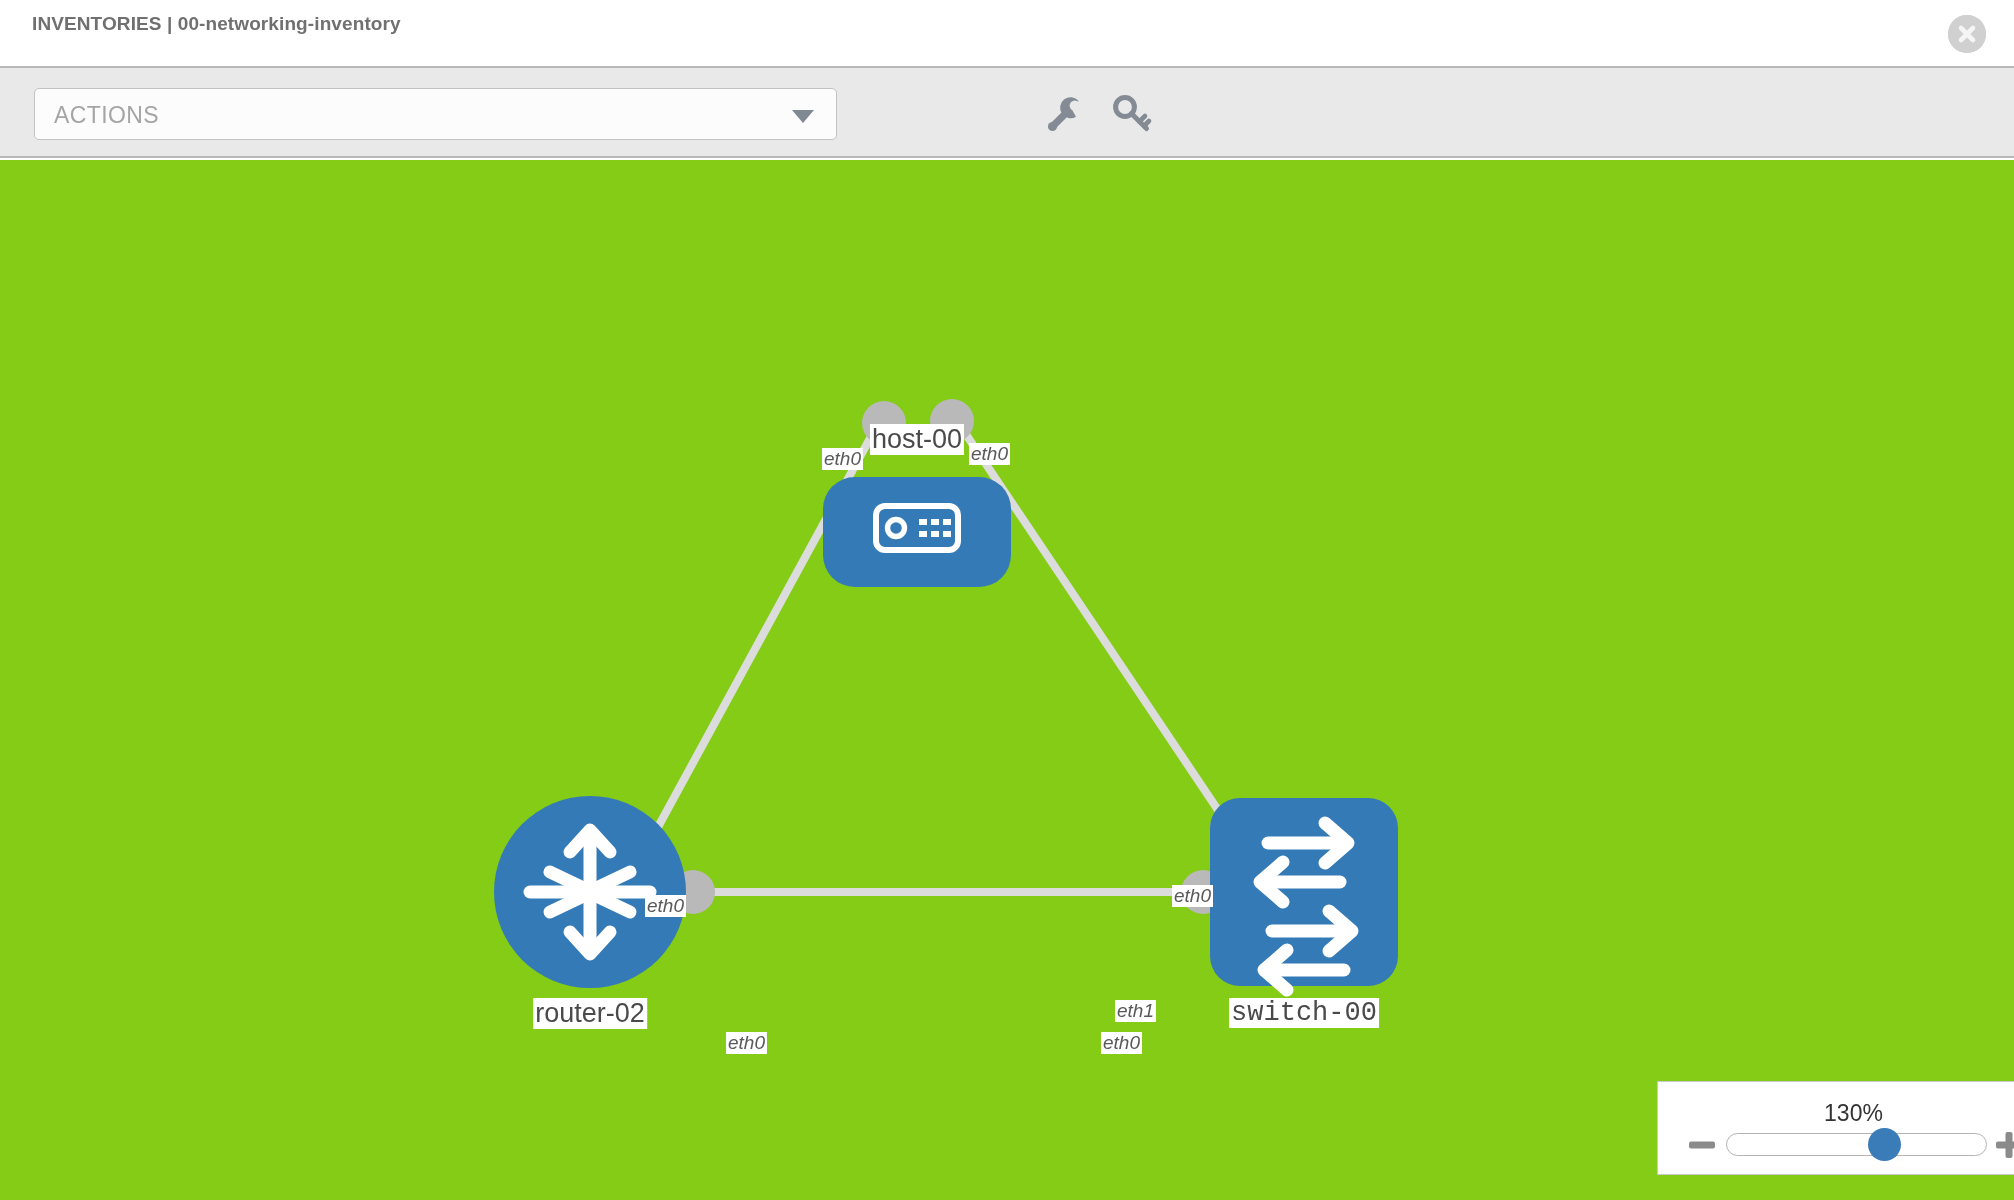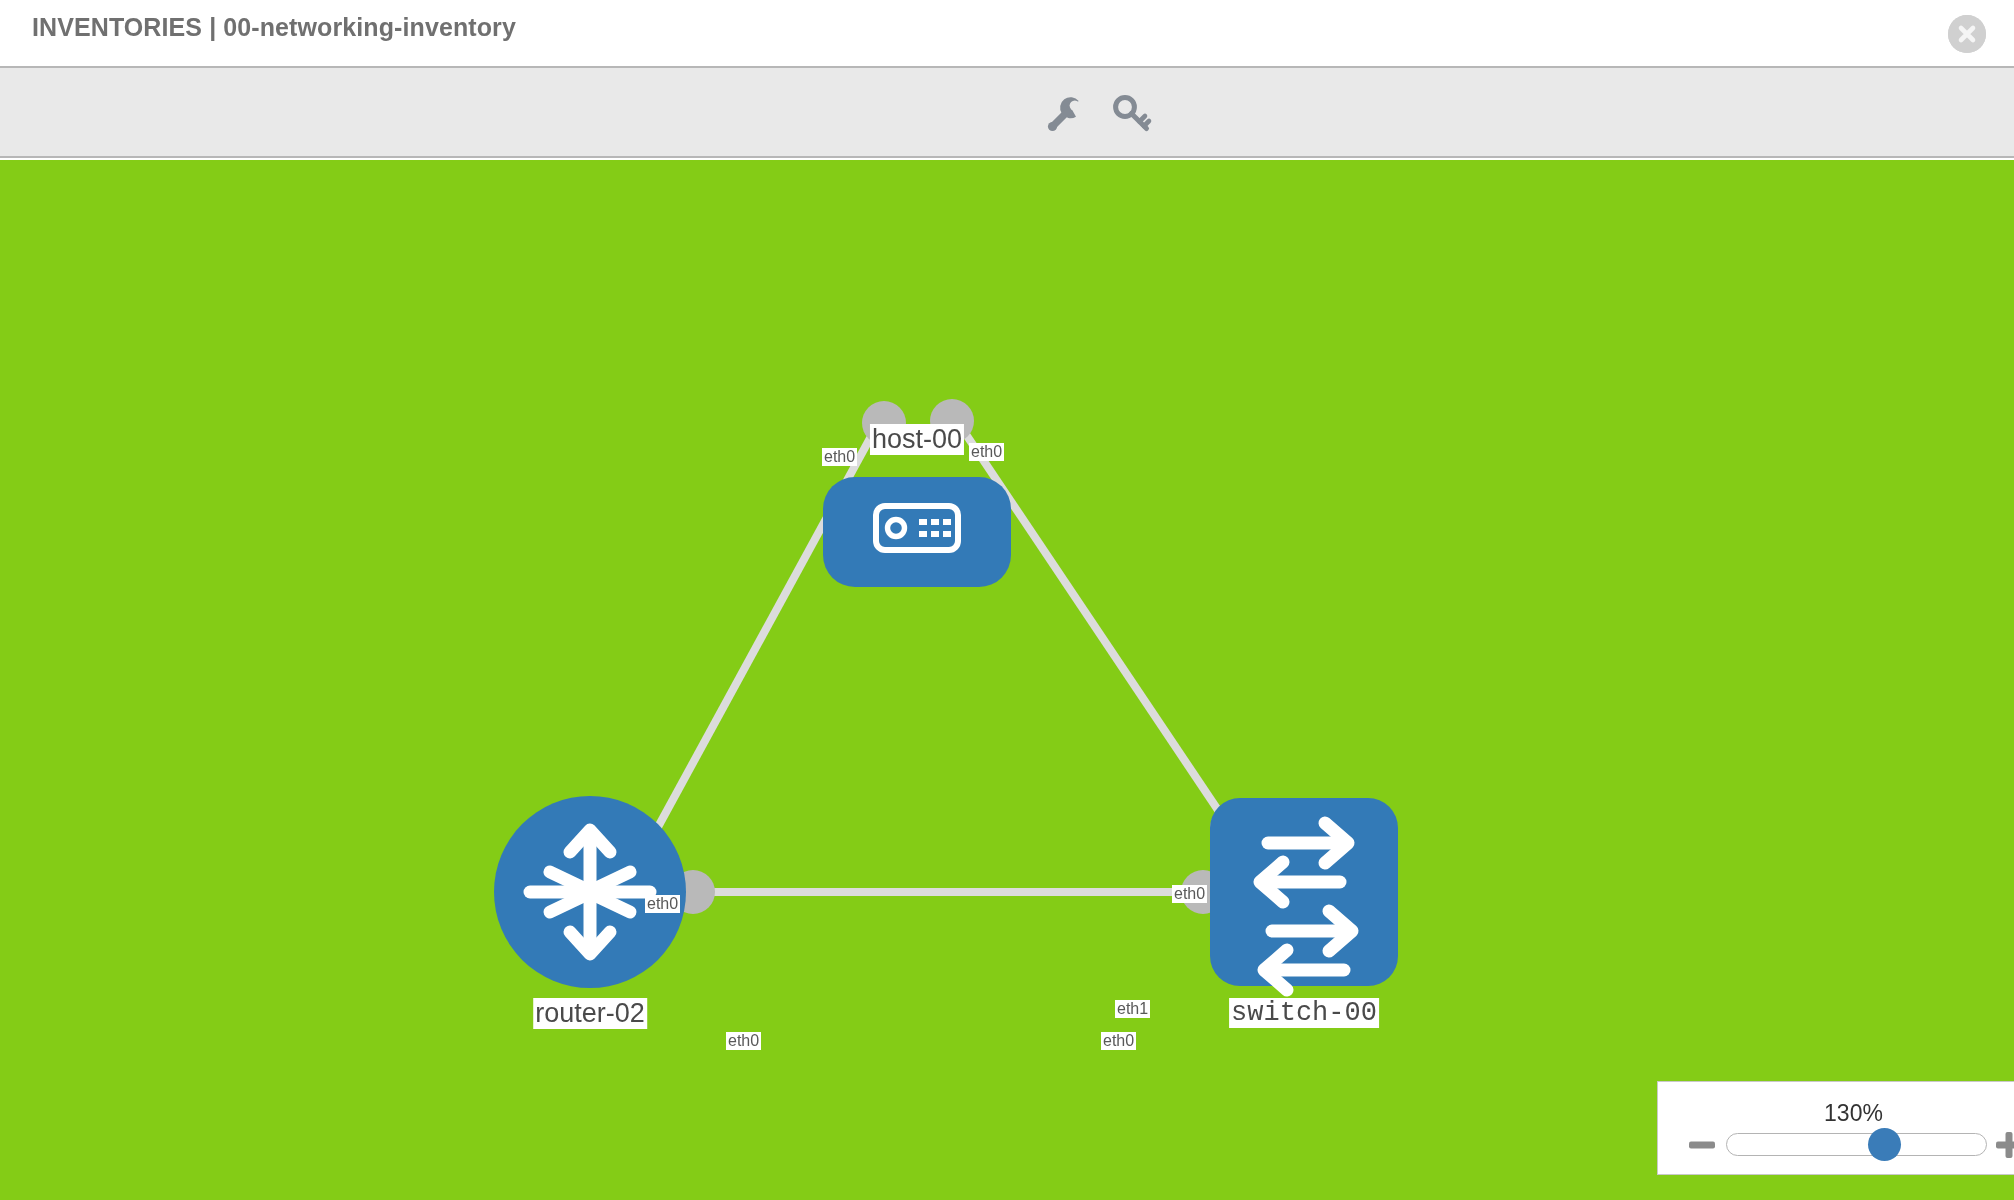--- a/index.html
+++ b/index.html
@@ -30,21 +30,21 @@
     width: 2014px;
     height: 68px;
     background: #ffffff;
     border-bottom: 2px solid #b7b7b7;
     box-sizing: border-box;
   }
   .page-title {
     position: absolute;
     left: 32px;
     top: 13px;
-    font-size: 25px;
+    font-size: 19px;
     font-weight: bold;
     color: #707070;
     letter-spacing: 0.1px;
     white-space: nowrap;
   }
   .close-btn {
     position: absolute;
     right: 28px;
     top: 15px;
     width: 38px;
@@ -149,25 +149,26 @@
     position: absolute;
     font-size: 27px;
     color: #4a4a4a;
     background: #ffffff;
     white-space: nowrap;
     padding: 0 2px;
     transform: translateX(-50%);
   }
   .iface-label {
     position: absolute;
-    font-size: 16px;
+    font-size: 19px;
     color: #595959;
     background: #ffffff;
     white-space: nowrap;
     padding: 0 2px;
+    font-style: italic;
   }
 
   
   .zoom-panel {
     position: absolute;
     left: 1621px;
     top: 1081px;
     width: 393px;
     height: 94px;
     background: #ffffff;
@@ -228,20 +229,24 @@
     <div class="close-btn">
       <svg width="38" height="38" viewBox="0 0 38 38">
         <circle cx="19" cy="19" r="19" fill="#d0d0d0"></circle>
         <path d="M13 13 L25 25 M25 13 L13 25" stroke="#f5f5f5" stroke-width="4.6" stroke-linecap="round"></path>
       </svg>
     </div>
   </div>
 
   <div class="toolbar">
 
+    <div class="actions-select">
+      <span class="label">ACTIONS</span>
+      <span class="caret"></span>
+    </div>
 
     <div class="tool-icon tool-wrench">
       <svg width="48" height="48" viewBox="0 0 48 48">
         <path d="M33.5 8.5 a10.5 10.5 0 1 0 6.8 14.4 l-7.0 -3.4 a3.2 3.2 0 0 1 -1.3 -4.6 z" fill="#848b94" transform="rotate(35 32 18)"></path>
         <path d="M28.5 20.5 L12.5 36.5" stroke="#848b94" stroke-width="7.2" stroke-linecap="round"></path>
         <circle cx="12.5" cy="36.5" r="4.6" fill="#848b94"></circle>
         <circle cx="34.8" cy="15.6" r="5.2" fill="#e9e9e9"></circle>
       </svg>
     </div>
 

